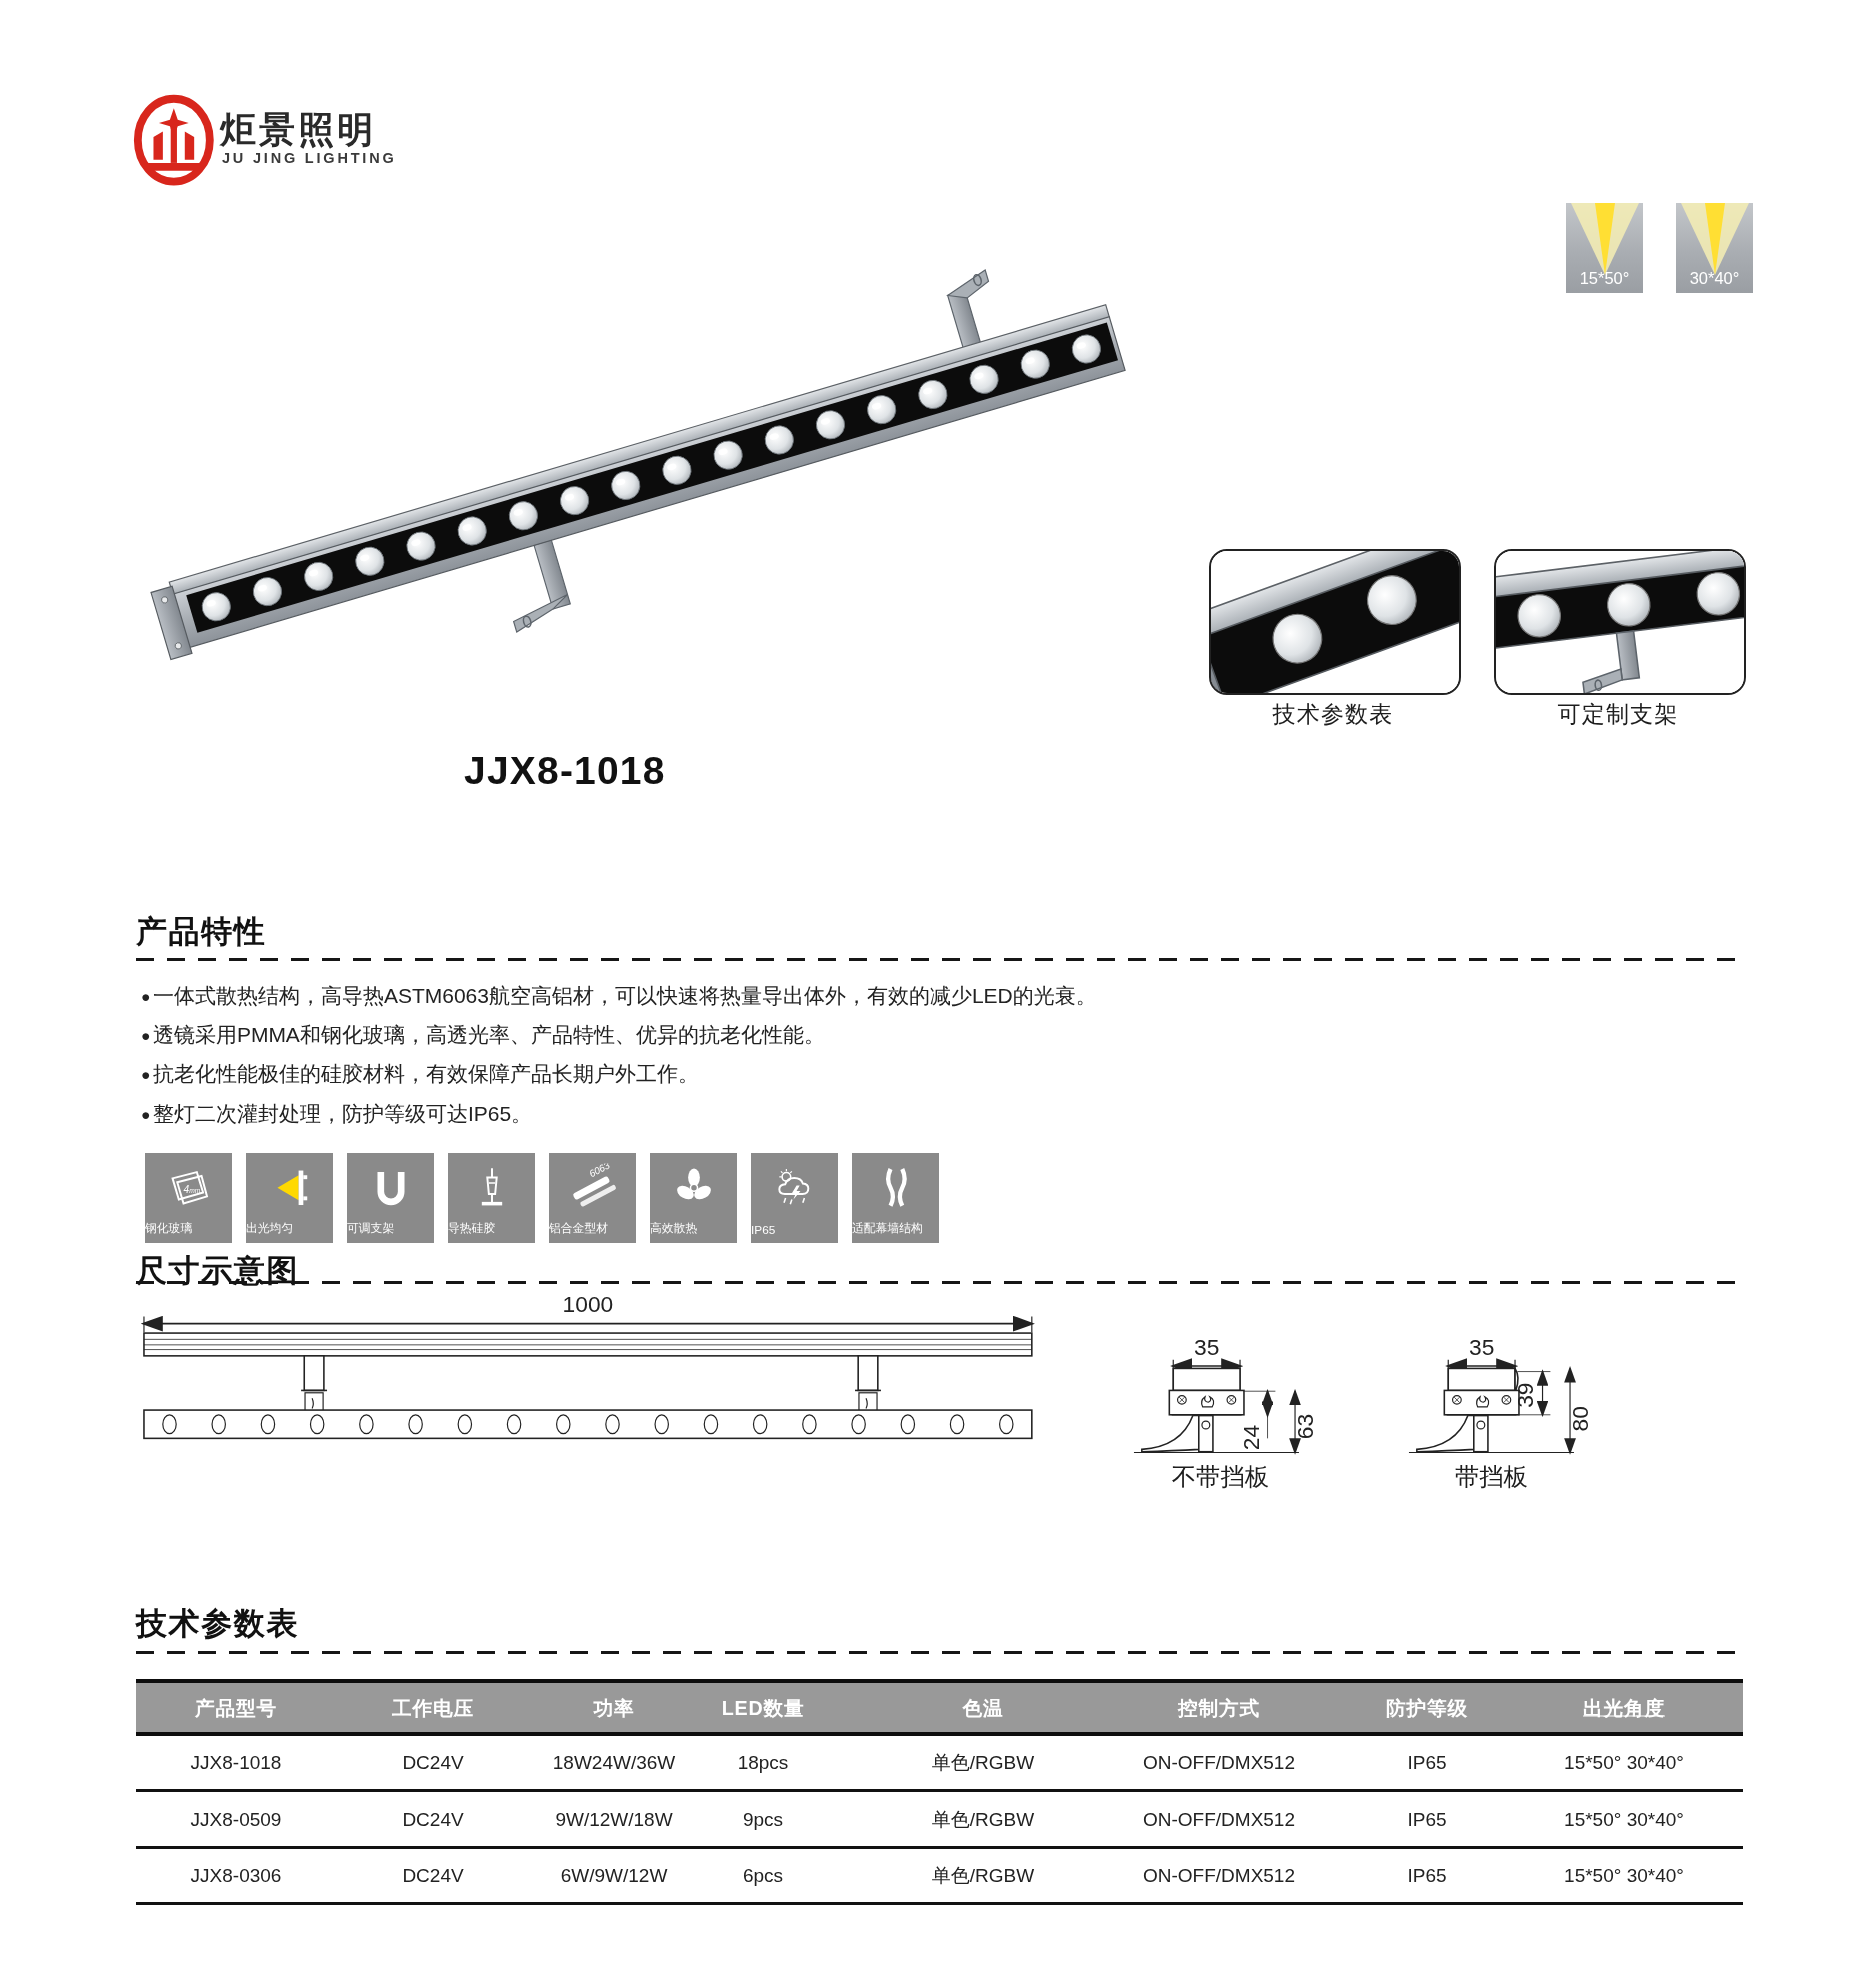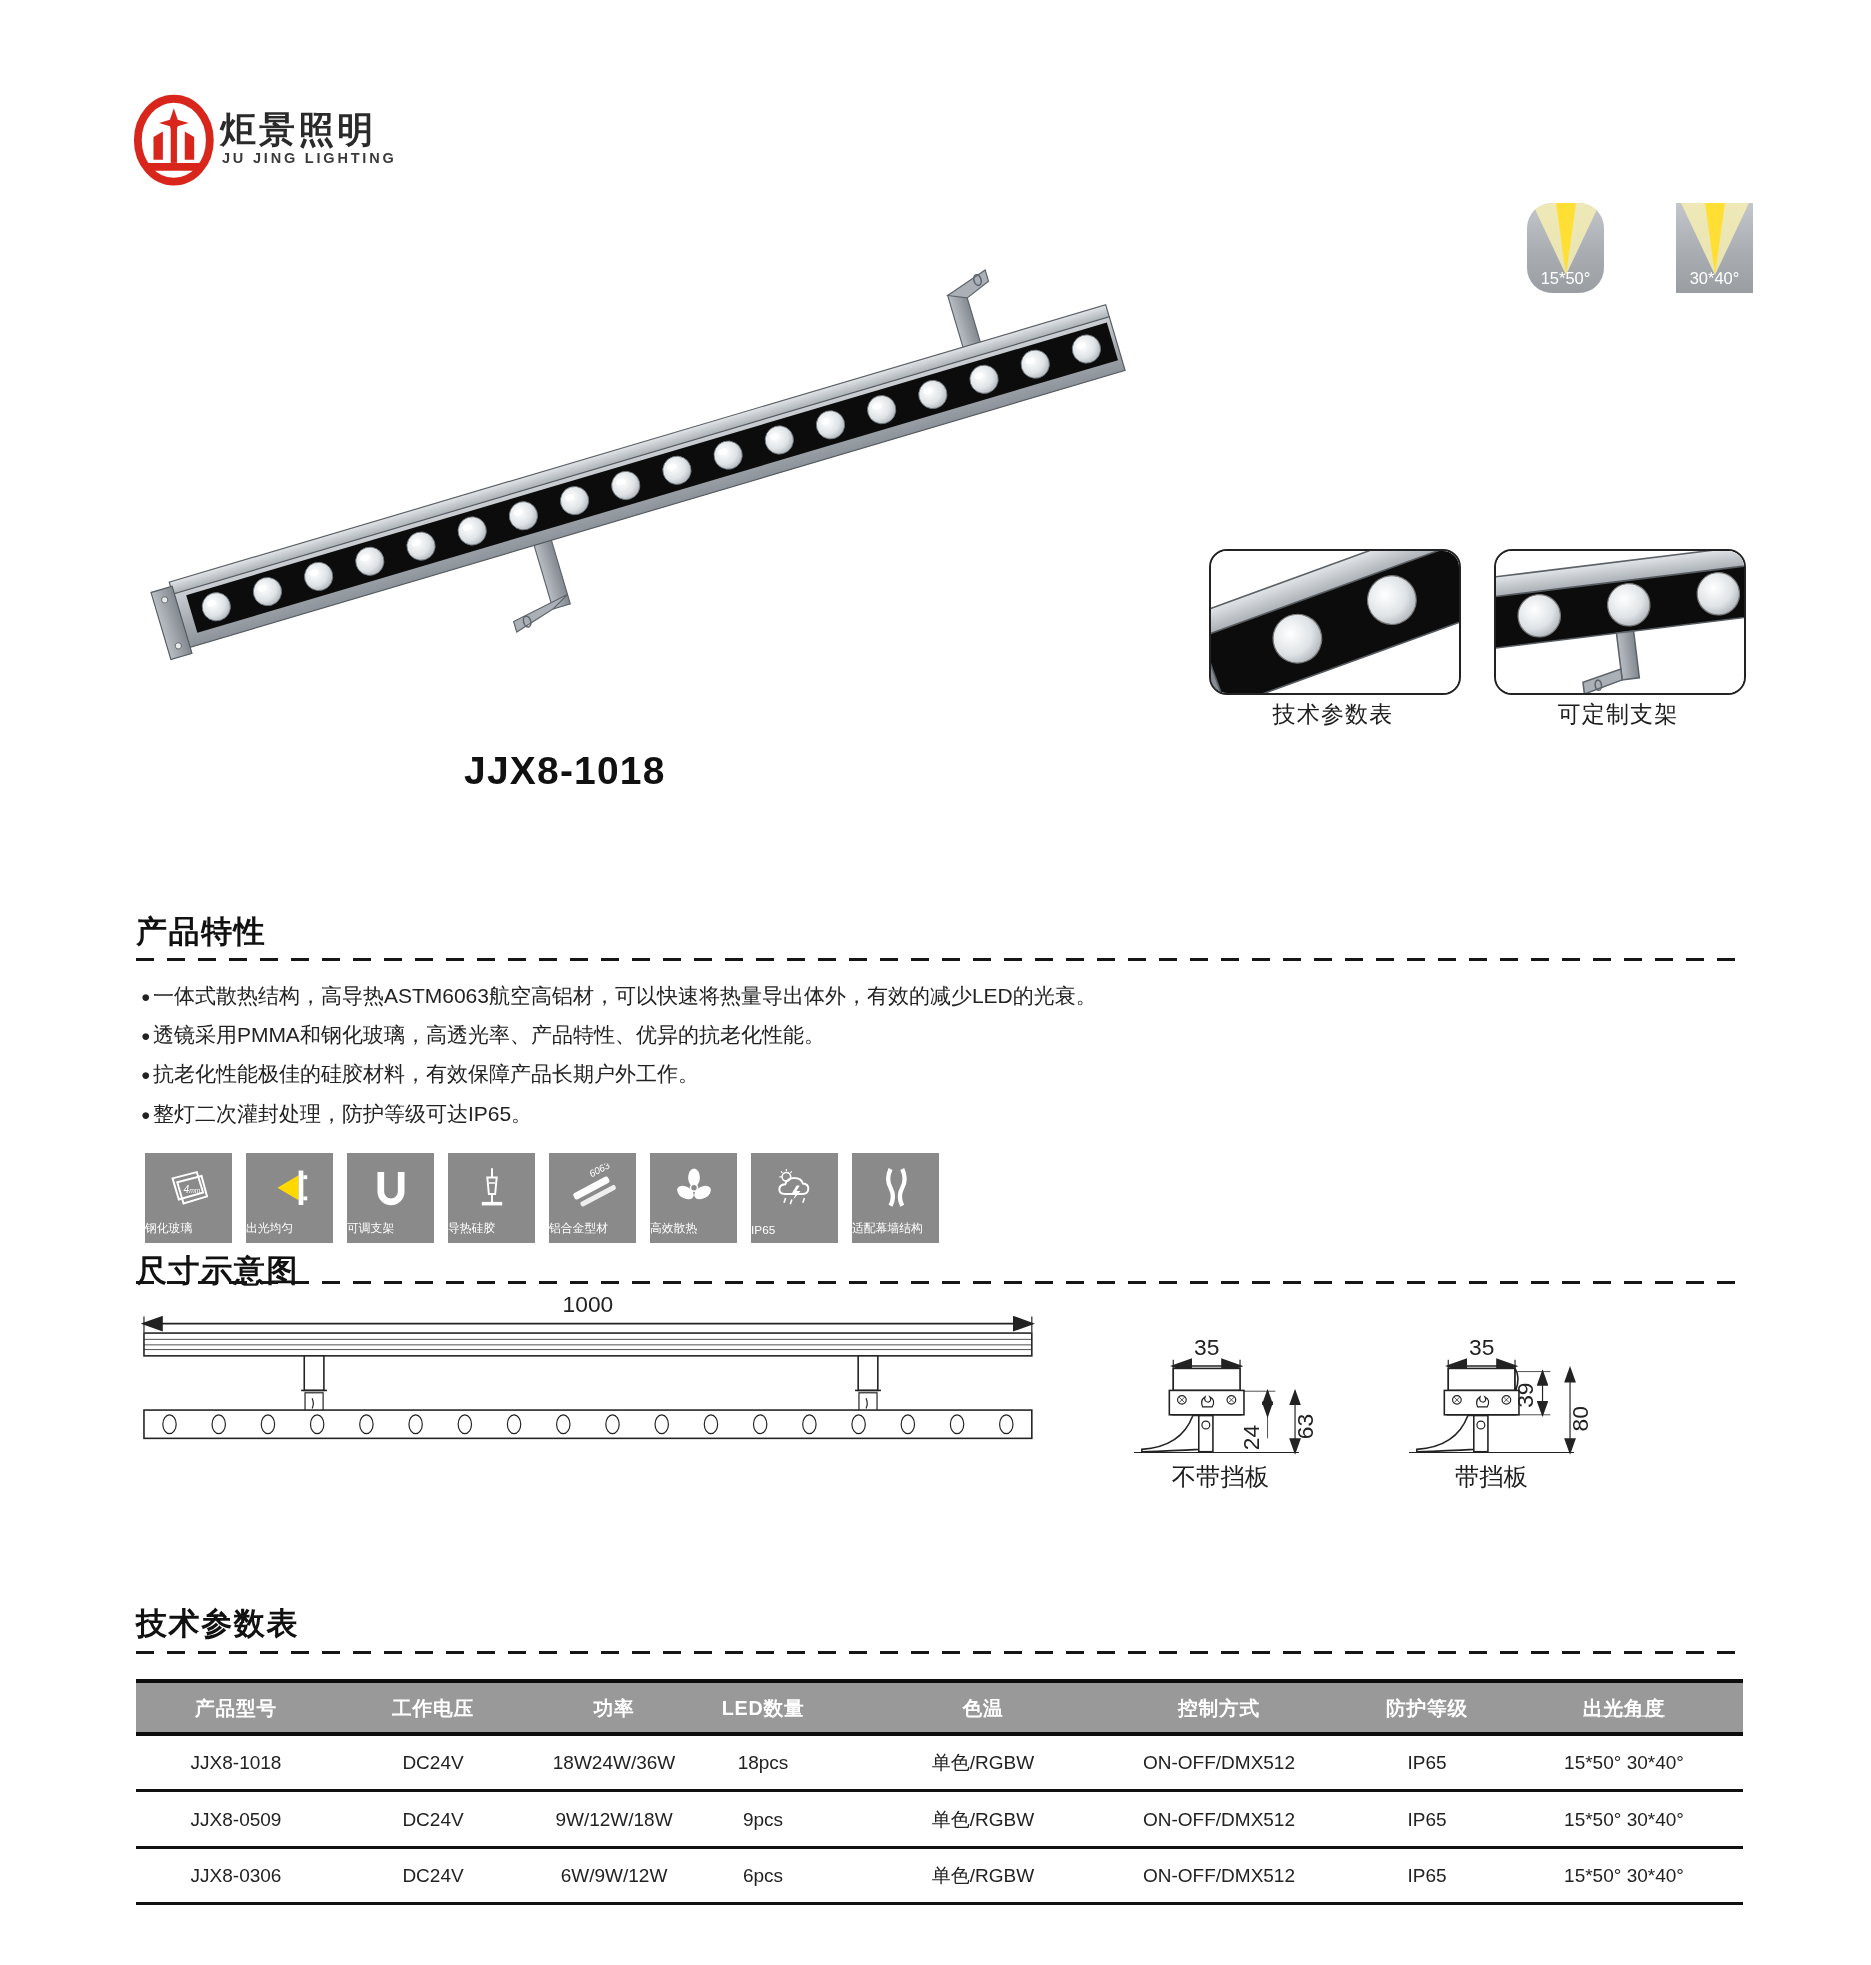--- a/index.html
+++ b/index.html
@@ -89,21 +89,21 @@
     <path d="M112 36 L122 66 L150 74 L122 82 L112 112 L102 82 L74 74 L102 66 Z" fill="#d8261c"></path>
     <path d="M104 86 L120 86 L120 176 L104 176 Z" fill="#d8261c"></path>
     <path d="M60 110 L84 96 L84 168 L60 168 Z" fill="#d8261c"></path>
     <path d="M140 96 L164 110 L164 168 L140 168 Z" fill="#d8261c"></path>
     <path d="M46 176 L178 176 L186 196 L38 196 Z" fill="#d8261c"></path>
   </svg>
 </div>
 <div class="logo-cn">炬景照明</div>
 <div class="logo-en">JU JING LIGHTING</div>
 
-<div class="beam-badge" style="left:1527px;border-radius:25px;">
+<div class="beam-badge" style="left:1566px;">
   <span class="cone-outer"></span>
   <span class="cone-inner"></span>
   <span class="beam-label">15*50°</span>
 </div>
 <div class="beam-badge" style="left:1676px;">
   <span class="cone-outer"></span>
   <span class="cone-inner"></span>
   <span class="beam-label">30*40°</span>
 </div>
 

